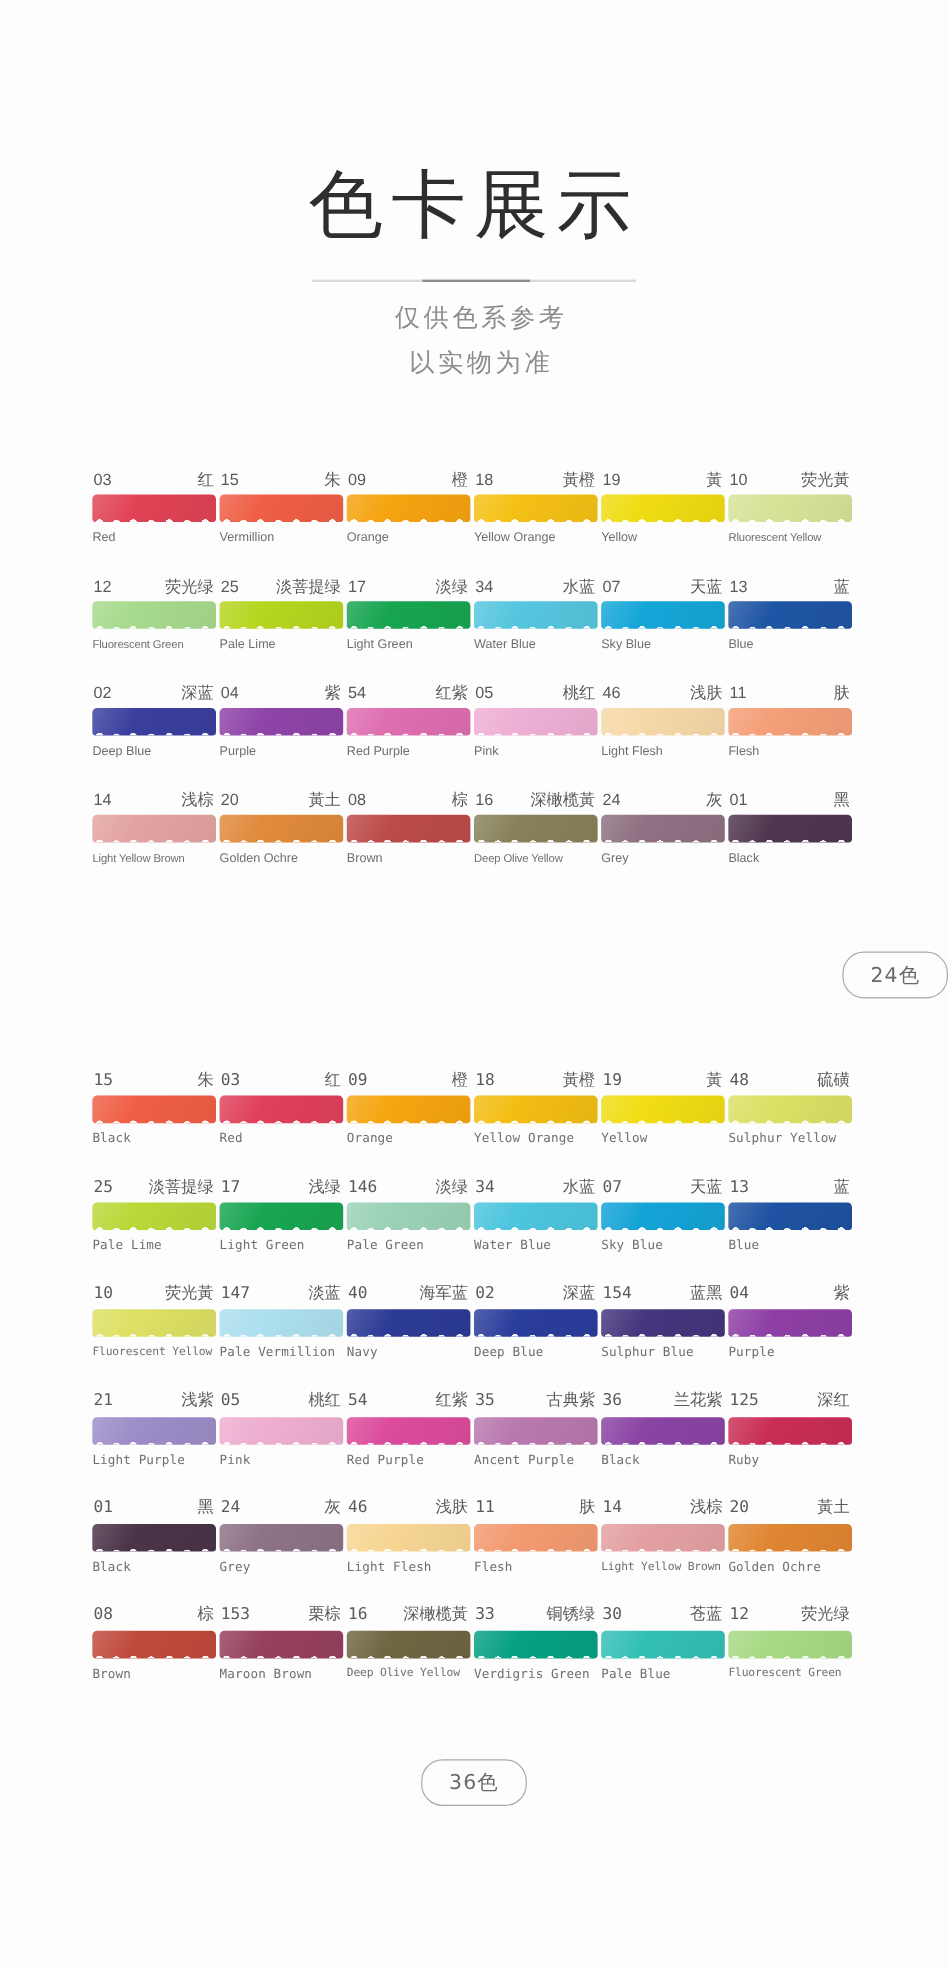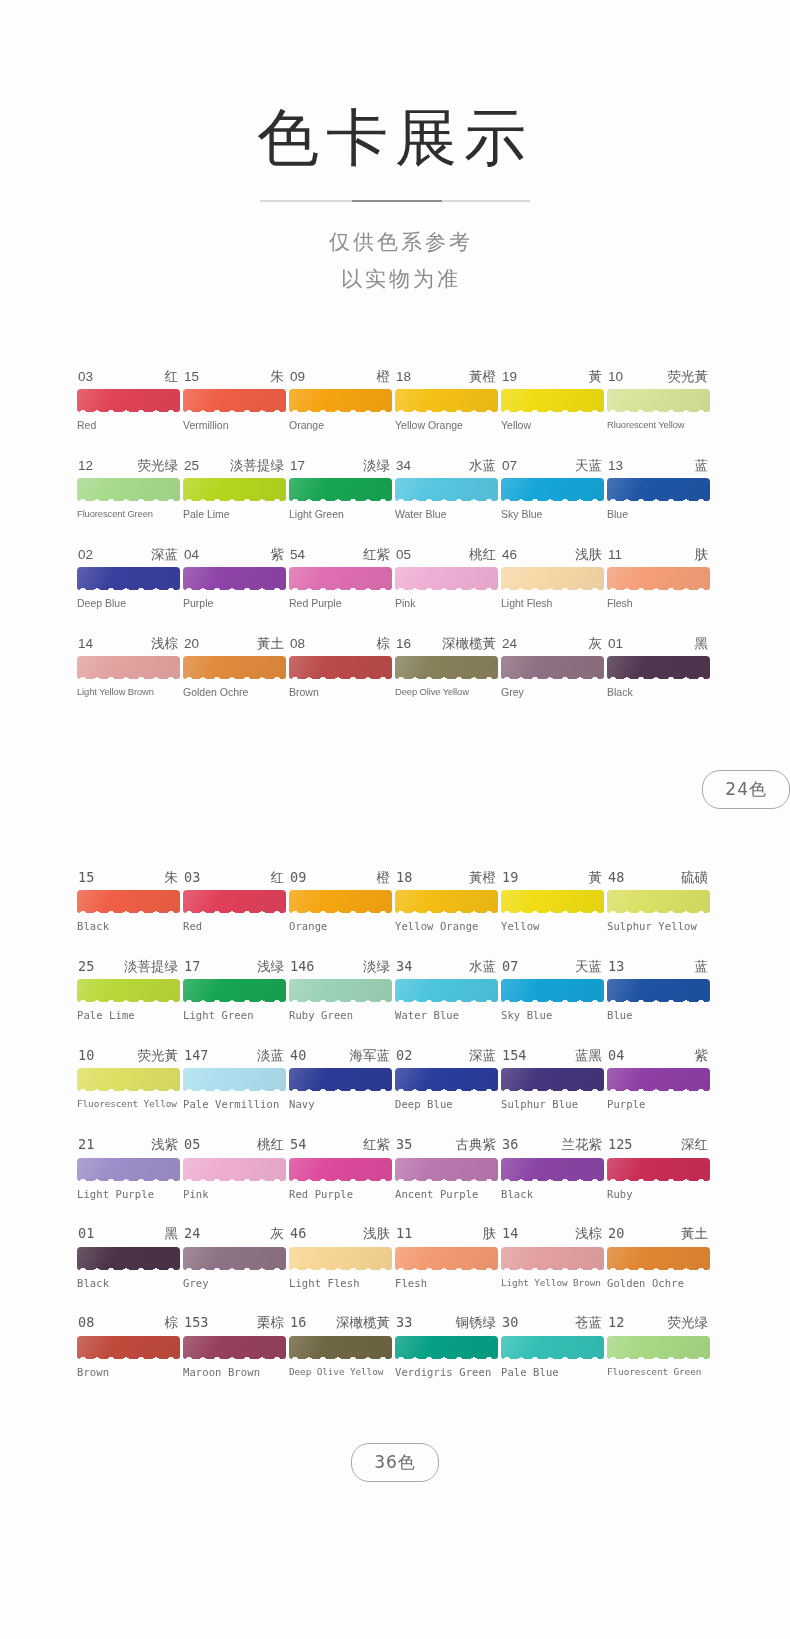--- a/index.html
+++ b/index.html
@@ -11,31 +11,32 @@
     overflow:hidden;
   }
   .page { position:relative; width:790px; height:1639px; }
 
   
   .header { padding-top:104px; text-align:center; }
   .title {
     font-size:62px; letter-spacing:7px; color:#2e2e2e;
     font-weight:400; line-height:1.1;
     font-family:"DejaVu Sans", sans-serif;
+    margin-top:33px;
   }
   .rule-wrap {
     display:flex; align-items:center; justify-content:center;
     gap:0; margin-top:28px;
   }
   .rule-seg { height:2px; }
   .rule-a { width:92px; background:#d9d9d9; }
   .rule-b { width:90px; background:#8e8e8e; }
   .rule-c { width:88px; background:#d9d9d9; }
   .subtitle {
-    margin-top:22px; font-size:21px; color:#8d8d8d;
+    margin-top:12px; font-size:21px; color:#8d8d8d;
     letter-spacing:3px; line-height:1.75;
     font-family:"DejaVu Sans", sans-serif; font-weight:300;padding-left:12px;
   }
 
   
   .grid {
     display:grid; grid-template-columns:repeat(6, 103px);
     column-gap:3px;
     margin:0 auto;
     width:636px;
@@ -439,21 +440,21 @@
         <div class="en">Light Green</div>
       </div>
       <div class="cell">
         <div class="cell-head">
           <span class="code">146</span>
           <span class="cn">淡绿</span>
         </div>
         <div class="swatch" style="background: rgb(155, 210, 182);">
           <span class="tex"></span>
         </div>
-        <div class="en">Ruby Green</div>
+        <div class="en">Pale Green</div>
       </div>
       <div class="cell">
         <div class="cell-head">
           <span class="code">34</span>
           <span class="cn">水蓝</span>
         </div>
         <div class="swatch" style="background: rgb(76, 197, 221);">
           <span class="tex"></span>
         </div>
         <div class="en">Water Blue</div>

